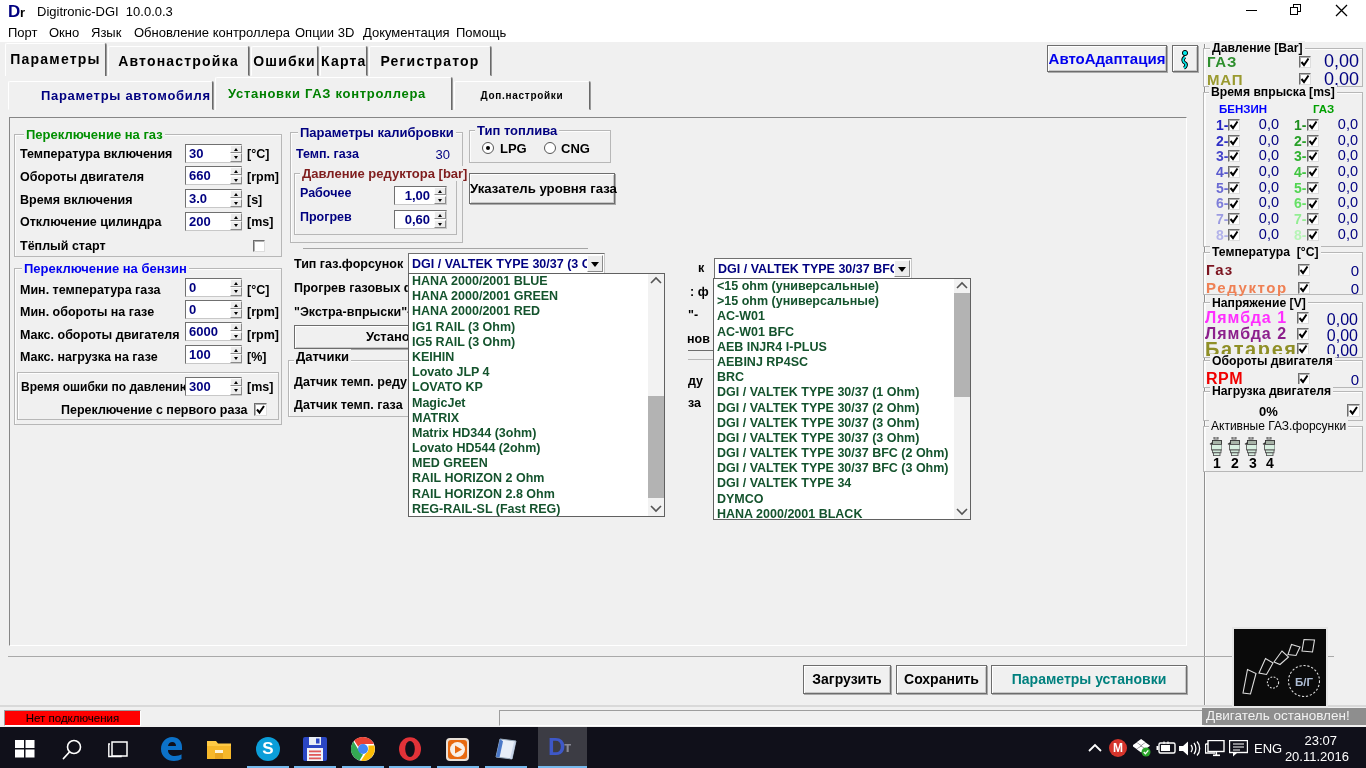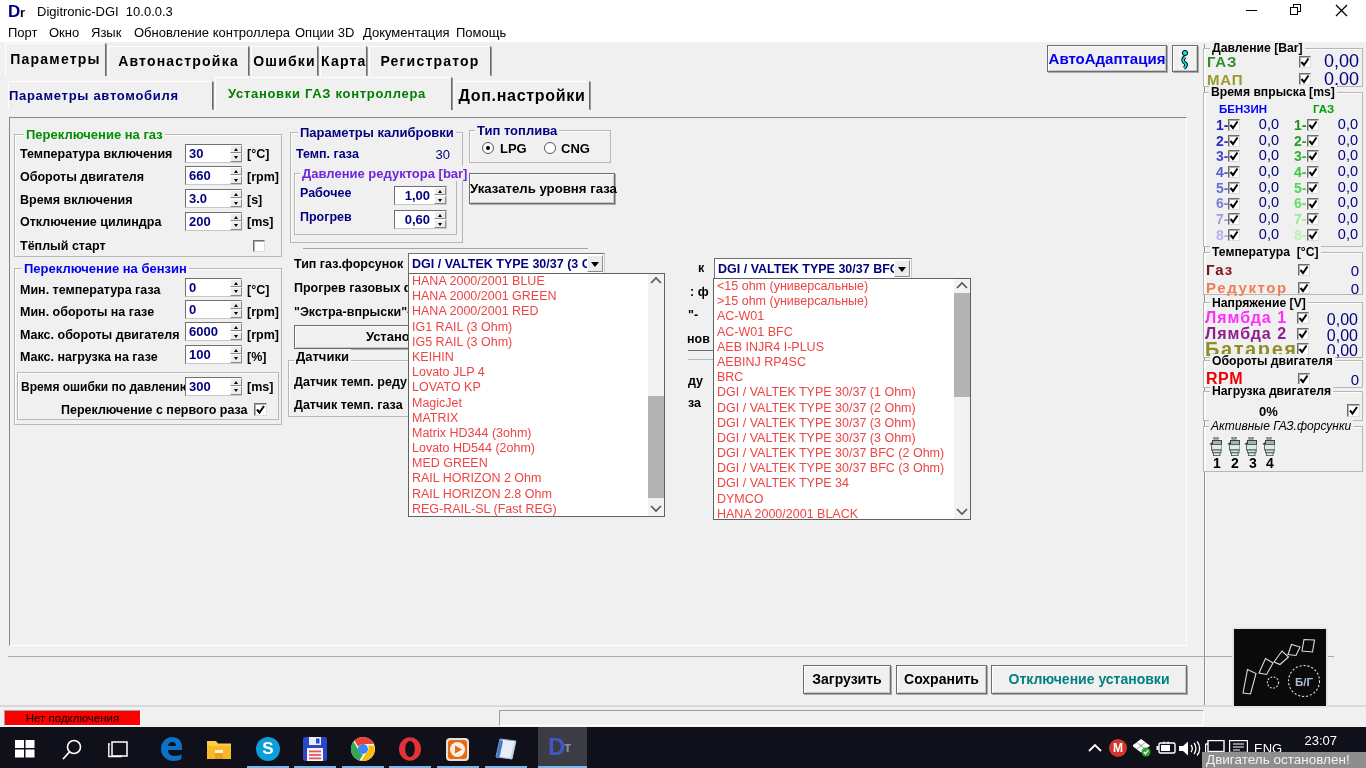--- a/index.html
+++ b/index.html
@@ -10,21 +10,21 @@
 .fld { position:absolute; background:#fff; border:1px solid; border-color:#707070 #c8c8c8 #c8c8c8 #707070; color:#000080; font-weight:bold; font-size:13px; line-height:16px; }
 .sp { position:absolute; width:12px; }
 .spb { position:absolute; left:0; width:12px; height:9px; background:#ececec; border:1px solid; border-color:#fdfdfd #8a8a8a #8a8a8a #fdfdfd; }
 .tri-u { position:absolute; left:2.5px; top:2px; width:0; height:0; border-left:2.5px solid transparent; border-right:2.5px solid transparent; border-bottom:3.5px solid #000; }
 .tri-d { position:absolute; left:2.5px; top:2px; width:0; height:0; border-left:2.5px solid transparent; border-right:2.5px solid transparent; border-top:3.5px solid #000; }
 .cb { position:absolute; width:13px; height:13px; background:#fff; border:1px solid; border-color:#6e6e6e #ddd #ddd #6e6e6e; box-shadow: inset 1px 1px 0 #b0b0b0;}
 .tab { position:absolute; white-space:nowrap; background:#f0f0f0; border:1px solid; border-color:#fff #696969 #f0f0f0 #fff; border-radius:2px 2px 0 0; box-shadow: 1px 0 0 #9a9a9a; text-align:center; font-weight:bold; }
 .btn { position:absolute; background:#f0f0f0; border:1px solid #6d6d6d; box-shadow: inset 1px 1px 0 #fff, inset -1px -1px 0 #c8c8c8, 1px 1px 0 #aaa; text-align:center; font-weight:bold; white-space:nowrap; }
 .lbl { position:absolute; white-space:nowrap; font-weight:bold; font-size:12.5px; color:#000; }
 .lst { position:absolute; background:#fff; border:1px solid #616161; }
-.li { height:15.2px; line-height:15.2px; font-size:12.5px; font-weight:normal; color:#ef4444; padding-left:3px; overflow:hidden; }
+.li { height:15.2px; line-height:15.2px; font-size:12.5px; font-weight:bold; color:#14532d; padding-left:3px; overflow:hidden; }
 .sv { position:absolute; color:#000080; font-weight:normal; text-align:right; }
 .gt { position:absolute; background:#f0f0f0; padding:0 2px; font-weight:bold; color:#000; }
 </style>
 </head>
 <body>
 
 <div class="a" style="left:0;top:0;width:1366px;height:22px;background:#fff;"></div>
 <div class="a" style="left:8px;top:3px;width:24px;height:17px;">
 <svg width="24" height="17">
       <text x="0" y="14" font-family="Liberation Sans" font-size="17" font-weight="bold" fill="#000080">D</text>
@@ -55,23 +55,23 @@
 <div class="tab" style="left:369px;top:46px;width:122px;height:30px;line-height:28px;font-size:14px;letter-spacing:1.2px;">Регистратор</div>
 <div class="btn" style="left:1047px;top:45px;width:120px;height:27px;line-height:25px;font-size:15px;color:#0000ee;">АвтоАдаптация</div>
 <div class="btn" style="left:1172px;top:45px;width:26px;height:27px;">
 <svg width="24" height="25" style="margin-top:1px;">
       <circle cx="12" cy="6" r="2.6" fill="#00e5e5" stroke="#000" stroke-width="1"></circle>
       <path d="M12,10 C9,12 10,15 12,16 C14,17 13,20 11,21" fill="none" stroke="#000" stroke-width="3.6"></path>
       <path d="M12,10 C9,12 10,15 12,16 C14,17 13,20 11,21" fill="none" stroke="#00e5e5" stroke-width="1.8"></path>
     </svg>
 </div>
 
-<div class="tab" style="left:8px;top:81px;width:205px;height:29px;line-height:27px;color:#000080;font-size:13px;letter-spacing:0.7px;text-align:left;">Параметры автомобиля</div>
+<div class="tab" style="left:8px;top:81px;width:205px;height:29px;line-height:27px;color:#000080;font-size:13px;letter-spacing:0.7px;text-align:left;padding-left:32px;">Параметры автомобиля</div>
 <div class="tab" style="left:215px;top:77px;width:237px;height:33px;line-height:31px;color:#008000;border-bottom:none;font-size:13px;letter-spacing:0.7px;text-align:left;padding-left:12px;">Установки ГАЗ контроллера</div>
-<div class="tab" style="left:454px;top:81px;width:136px;height:29px;line-height:27px;font-size:16px;letter-spacing:0.7px;">Доп.настройки</div>
+<div class="tab" style="left:454px;top:81px;width:136px;height:29px;line-height:27px;font-size:10px;letter-spacing:0.7px;">Доп.настройки</div>
 
 <div class="a" style="left:9px;top:117px;width:1178px;height:529px;border:1px solid;border-color:#868686 #fff #fff #868686;background:#f0f0f0;"></div>
 
 <div class="grp" style="left:14px;top:134px;width:268px;height:123px;"></div>
 <div class="gt" style="left:24px;top:127px;font-size:13px;color:#008f00;">Переключение на газ</div>
 <div class="lbl" style="left:20px;top:147px;">Температура включения</div>
 <div class="fld" style="left:185px;top:143.5px;width:57px;height:19px;padding:1px 0 0 3px;">30</div>
 <div class="sp" style="left:230px;top:144.5px;">
     <div class="spb" style="top:0;height:8.25px;">
       <i class="tri-u"></i>
@@ -178,21 +178,21 @@
 <div class="cb" style="left:254px;top:403px;width:13px;height:13px;">
     <svg width="13" height="13" style="position:absolute;left:-1px;top:-1px;">
       <path d="M3,6.5 L5.5,9.5 L10,3" stroke="#000" stroke-width="2" fill="none"></path>
     </svg>
   </div>
 <div class="grp" style="left:290px;top:132px;width:173px;height:111px;"></div>
 <div class="gt" style="left:298px;top:125px;font-size:13px;color:#000080;">Параметры калибровки</div>
 <div class="lbl" style="left:296px;top:147px;color:#000080;">Темп. газа</div>
 <div class="sv" style="left:400px;top:147px;width:50px;font-size:13px;">30</div>
 <div class="grp" style="left:294px;top:173px;width:163px;height:62px;"></div>
-<div class="gt" style="left:300px;top:166px;font-size:13px;color:#6d28d9;">Давление редуктора [bar]</div>
+<div class="gt" style="left:300px;top:166px;font-size:13px;color:#7f1d1d;">Давление редуктора [bar]</div>
 <div class="lbl" style="left:300px;top:186px;color:#000080;">Рабочее</div>
 <div class="fld" style="left:394px;top:186px;width:53px;height:19px;padding:1px 16px 0 0;text-align:right;">1,00</div>
 <div class="sp" style="left:434px;top:187px;">
     <div class="spb" style="top:0;height:8.25px;">
       <i class="tri-u"></i>
     </div>
     <div class="spb" style="top:8.75px;height:8.25px;">
       <i class="tri-d"></i>
     </div>
   </div>
@@ -474,21 +474,21 @@
 <div class="sv" style="left:1319px;top:373px;width:40px;font-size:15px;line-height:13px;">0</div>
 <div class="grp" style="left:1203px;top:391px;width:160px;height:30px;"></div>
 <div class="gt" style="left:1210px;top:384px;font-size:12.2px;line-height:14px;">Нагрузка двигателя</div>
 <div class="a b" style="left:1259px;top:405px;font-size:13px;line-height:13px;color:#000;">0%</div>
 <div class="cb" style="left:1347px;top:404px;width:13px;height:13px;">
     <svg width="13" height="13" style="position:absolute;left:-1px;top:-1px;">
       <path d="M3,6.5 L5.5,9.5 L10,3" stroke="#000" stroke-width="2" fill="none"></path>
     </svg>
   </div>
 <div class="grp" style="left:1203px;top:426px;width:160px;height:46px;"></div>
-<div class="a" style="left:1209px;top:420px;background:#f0f0f0;padding:0 2px;font-size:12px;line-height:13px;color:#000;font-style:italic;">Активные ГАЗ.форсунки</div>
+<div class="a" style="left:1209px;top:420px;background:#f0f0f0;padding:0 2px;font-size:12px;line-height:13px;color:#000;">Активные ГАЗ.форсунки</div>
 <svg class="a" style="left:1209px;top:437px;" width="13" height="19">
 <rect x="5" y="0" width="4" height="2" fill="none" stroke="#555" stroke-width="1"></rect>
 <path d="M0.5,7 L4,4.5 L4,9 Z" fill="#333"></path>
 <rect x="3.5" y="3.5" width="9" height="4" fill="#a8b4a8" stroke="#333" stroke-width="0.9"></rect>
 <rect x="2.5" y="7.5" width="10.5" height="5.5" fill="#d8efe0" stroke="#555" stroke-width="0.9"></rect>
 <rect x="3.5" y="13" width="8.5" height="2.8" fill="#cfe8d8" stroke="#555" stroke-width="0.9"></rect>
 <rect x="4.5" y="15.8" width="6.5" height="2.8" fill="#d8efe0" stroke="#555" stroke-width="0.9"></rect>
 </svg>
 <svg class="a" style="left:1227px;top:437px;" width="13" height="19">
 <rect x="5" y="0" width="4" height="2" fill="none" stroke="#555" stroke-width="1"></rect>
@@ -526,26 +526,26 @@
 <path d="M25,44 L31.5,29.5 L39,34 L32.5,45.5 Z"></path>
 <path d="M40,33 L48,22 L54.5,28 L46,35.5 Z"></path>
 <path d="M54,25.5 L57.5,15.5 L66,18 L62,26.5 Z"></path>
 <path d="M68,22 L70,10.5 L80.5,11 L78.5,23 Z"></path>
 </g>
 <circle cx="39" cy="53.5" r="5.6" fill="none" stroke="#dcdcdc" stroke-width="1.1" stroke-dasharray="1.8,1.5"></circle>
 <circle cx="70" cy="52" r="15.5" fill="none" stroke="#dcdcdc" stroke-width="1.1" stroke-dasharray="2.2,1.8"></circle>
 <text x="70" y="56.5" text-anchor="middle" font-family="Liberation Sans" font-size="11.5" font-weight="bold" fill="#aebdd4">Б/Г</text>
 </svg>
 </div>
-<div class="a" style="left:1202px;top:708px;width:164px;height:17px;z-index:7;background:#8e8e8e;font-size:13.5px;color:#f2f2f2;line-height:16px;padding-left:4px;margin-top:44px;">Двигатель остановлен!</div>
+<div class="a" style="left:1202px;top:708px;width:164px;height:17px;z-index:7;background:#8e8e8e;font-size:13.5px;color:#f2f2f2;line-height:16px;padding-left:4px;">Двигатель остановлен!</div>
 
 <div class="a" style="left:8px;top:656px;width:1326px;height:1px;background:#a9a9a9;"></div>
 <div class="btn" style="left:803px;top:665px;width:88px;height:29px;line-height:27px;font-size:14px;">Загрузить</div>
 <div class="btn" style="left:896px;top:665px;width:91px;height:29px;line-height:27px;font-size:14px;">Сохранить</div>
-<div class="btn" style="left:991px;top:665px;width:196px;height:29px;line-height:27px;font-size:14px;color:#00807e;">Отключение установки</div>
+<div class="btn" style="left:991px;top:665px;width:196px;height:29px;line-height:27px;font-size:14px;color:#00807e;">Параметры установки</div>
 <div class="a" style="left:0;top:705px;width:1366px;height:2px;background:#d9d9d9;"></div>
 
 <div class="a" style="left:0;top:708px;width:1366px;height:19px;background:#f0f0f0;"></div>
 <div class="a" style="left:4px;top:710px;width:137px;height:16px;background:#ff0000;border:1px solid;border-color:#9d9d9d #fff #fff #9d9d9d;text-align:center;font-size:11.5px;line-height:14px;color:#000;">Нет подключения</div>
 <div class="a" style="left:143px;top:733px;width:354px;height:16px;border:1px solid;border-color:#9d9d9d #fff #fff #9d9d9d;text-align:center;font-size:11.5px;line-height:14px;color:#000;">Верс.</div>
 <div class="a" style="left:499px;top:710px;width:705px;height:16px;border:1px solid;border-color:#9d9d9d #fff #fff #9d9d9d;"></div>
 
 <div class="a" style="left:0;top:727px;width:1366px;height:41px;background:#10101a;"></div>
 <svg class="a" style="left:15px;top:740px;" width="20" height="18">
     <g fill="#fff">

